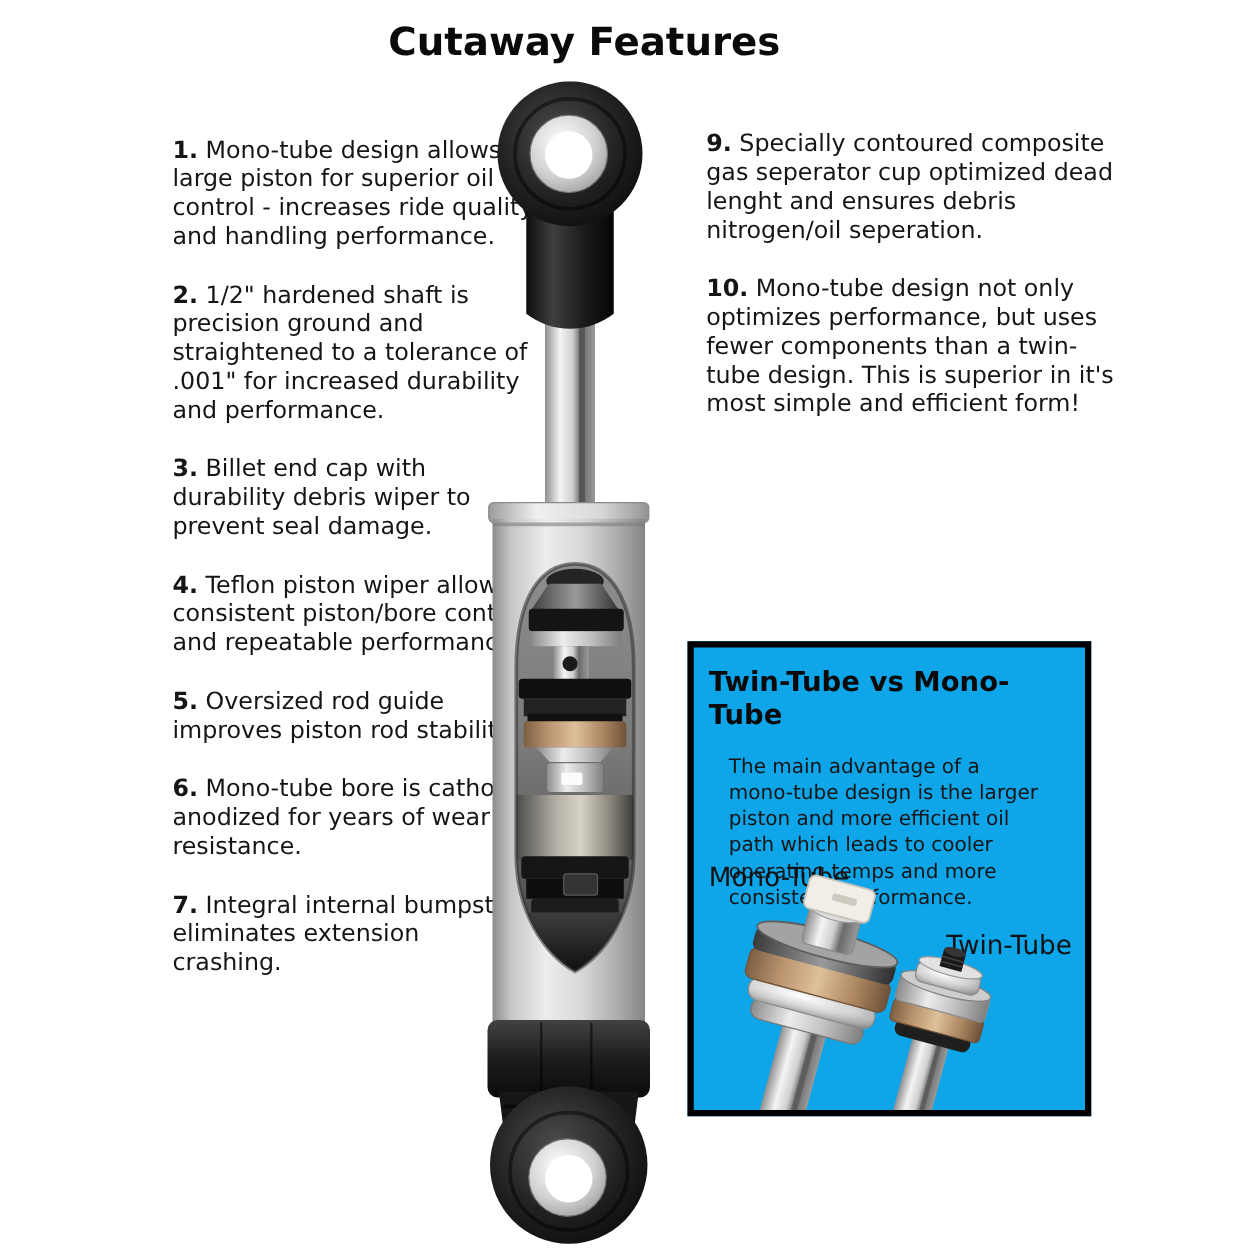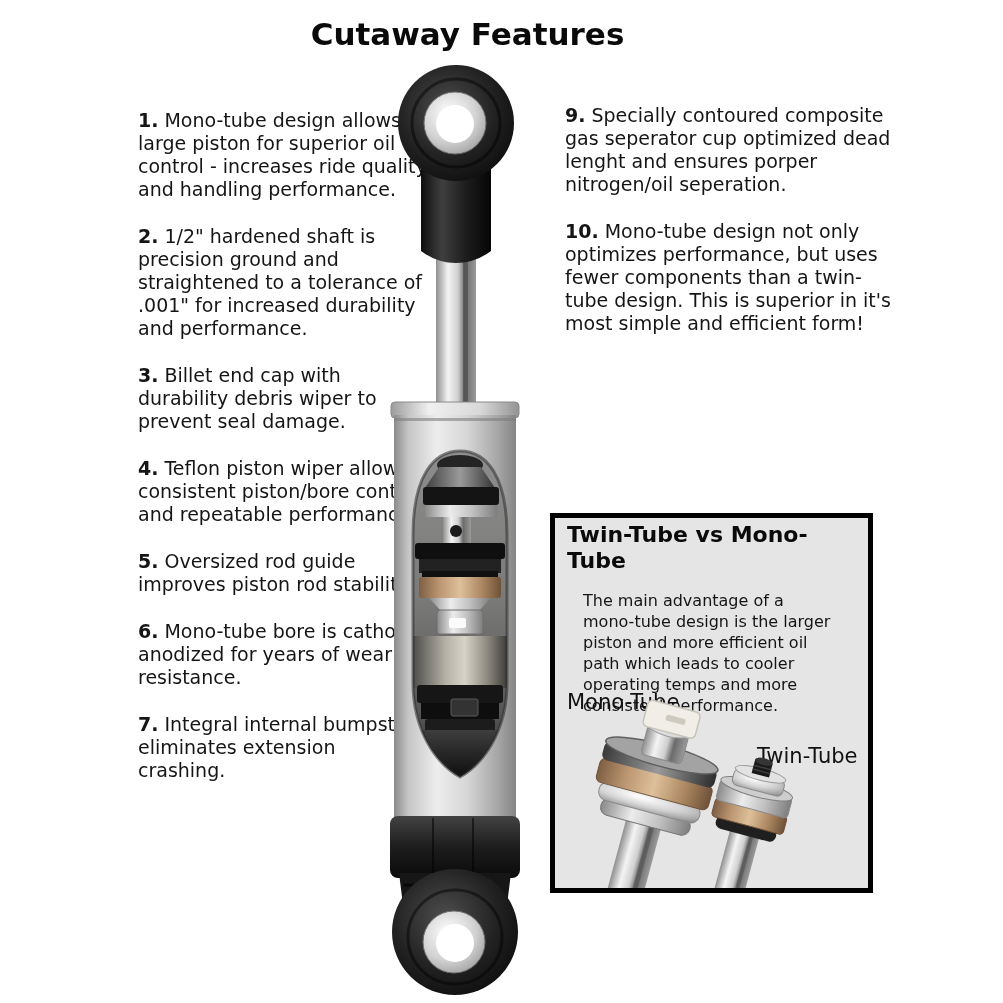--- a/index.html
+++ b/index.html
@@ -12,21 +12,21 @@
 
   .col { position:absolute; font-size:19px; line-height:23px; }
   .col-left  { left:138px; top:109px; width:290px; }
   .col-right { left:565px; top:104px; width:334px; }
   .feat { margin:0 0 24px 0; }
   .feat b { margin-right:6px; }
 
   .shock-svg { position:absolute; left:365px; top:65px; width:190px; height:935px; }
 
   .compare-box { position:absolute; left:550px; top:513px; width:323px; height:380px;
-    border:5px solid #000; background:#e5e5e5; padding:4px 12px 0 12px; }
+    border:5px solid #000; background:#0ea5e9; padding:16px 12px 0 12px; }
   .compare-box h2 { font-size:22px; font-weight:bold; line-height:26px; margin:0 0 3px 0; color:#0a0a0a; }
   .compare-box p  { font-size:16px; line-height:21px; margin:16px; }
   .tube-label { position:absolute; font-size:21px; color:#111; white-space:nowrap; }
   .lbl-mono { left:12px;  top:172px; }
   .lbl-twin { left:166px; top:226px;margin-left:36px; }
   .pistons-svg { position:absolute; left:0px; top:180px; width:313px; height:190px; }
 </style>
 </head>
 <body>
 
@@ -38,21 +38,21 @@
     <p class="feat"><b>1.</b><span>Mono-tube design allows large piston for superior oil control - increases ride quality and handling performance.</span></p>
     <p class="feat"><b>2.</b><span>1/2" hardened shaft is precision ground and straightened to a tolerance of .001" for increased durability and performance.</span></p>
     <p class="feat"><b>3.</b><span>Billet end cap with durability debris wiper to prevent seal damage.</span></p>
     <p class="feat"><b>4.</b><span>Teflon piston wiper allow consistent piston/bore contact and repeatable performance.</span></p>
     <p class="feat"><b>5.</b><span>Oversized rod guide improves piston rod stability.</span></p>
     <p class="feat"><b>6.</b><span>Mono-tube bore is cathode anodized for years of wear resistance.</span></p>
     <p class="feat"><b>7.</b><span>Integral internal bumpstop eliminates extension crashing.</span></p>
   </div>
 
   <div class="col col-right">
-    <p class="feat"><b>9.</b><span>Specially contoured composite gas seperator cup optimized dead lenght and ensures porper nitrogen/oil seperation.</span></p>
+    <p class="feat"><b>9.</b><span>Specially contoured composite gas seperator cup optimized dead lenght and ensures debris nitrogen/oil seperation.</span></p>
     <p class="feat"><b>10.</b><span>Mono-tube design not only optimizes performance, but uses fewer components than a twin-tube design.  This is superior in it's most simple and efficient form!</span></p>
   </div>
 
   <svg class="shock-svg" viewBox="0 0 190 935" aria-hidden="true">
     <defs>
       <linearGradient id="gBody" x1="0" y1="0" x2="1" y2="0">
         <stop offset="0" stop-color="#8b8b8b"></stop>
           <stop offset="0.12" stop-color="#c6c6c6"></stop>
         <stop offset="0.35" stop-color="#ededed"></stop>
           <stop offset="0.6" stop-color="#d6d6d6"></stop>

